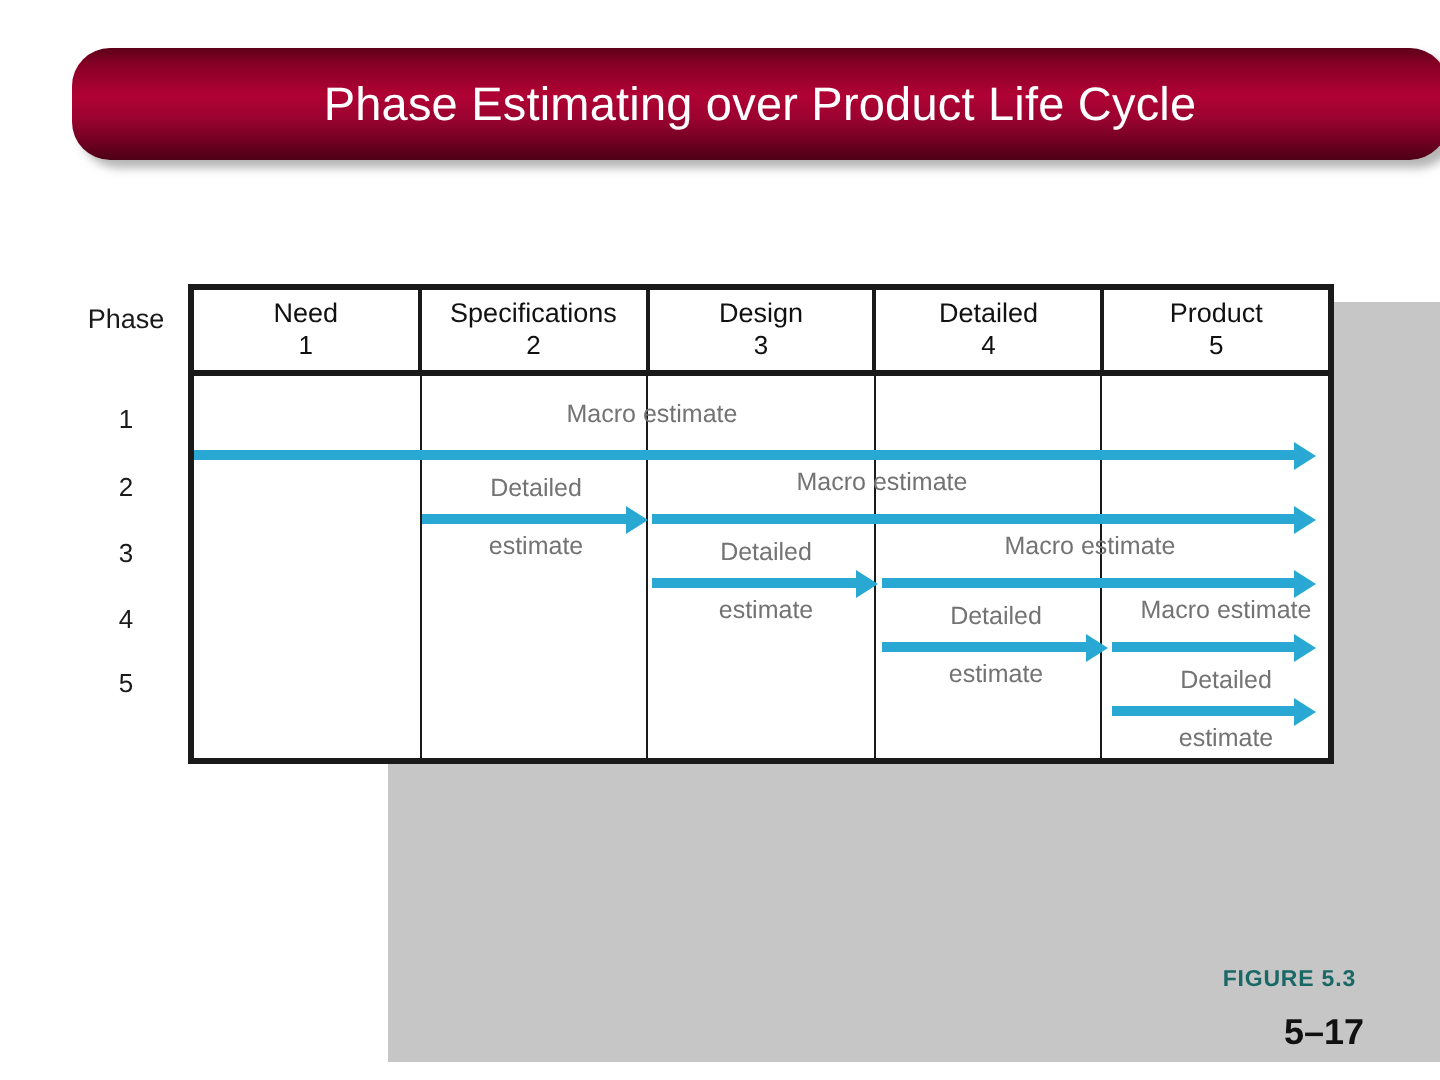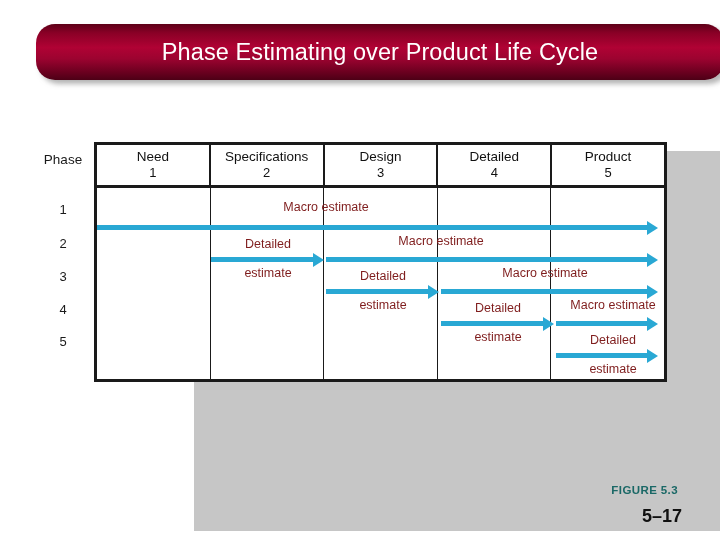--- a/index.html
+++ b/index.html
@@ -157,21 +157,21 @@
     position: absolute;
     right: -9px;
     top: -4.5px;
     width: 0; height: 0;
     border-top: 7px solid transparent;
     border-bottom: 7px solid transparent;
     border-left: 11px solid #29a8d4;
   }
   .alabel {
     position: absolute;
-    color: #7f1d1d;
+    color: #737373;
     font-size: 12.5px;
     line-height: 1.12;
     text-align: center;
     white-space: nowrap;
   }
 
   
   #figure-caption {
     position: absolute;
     right: 42px;

